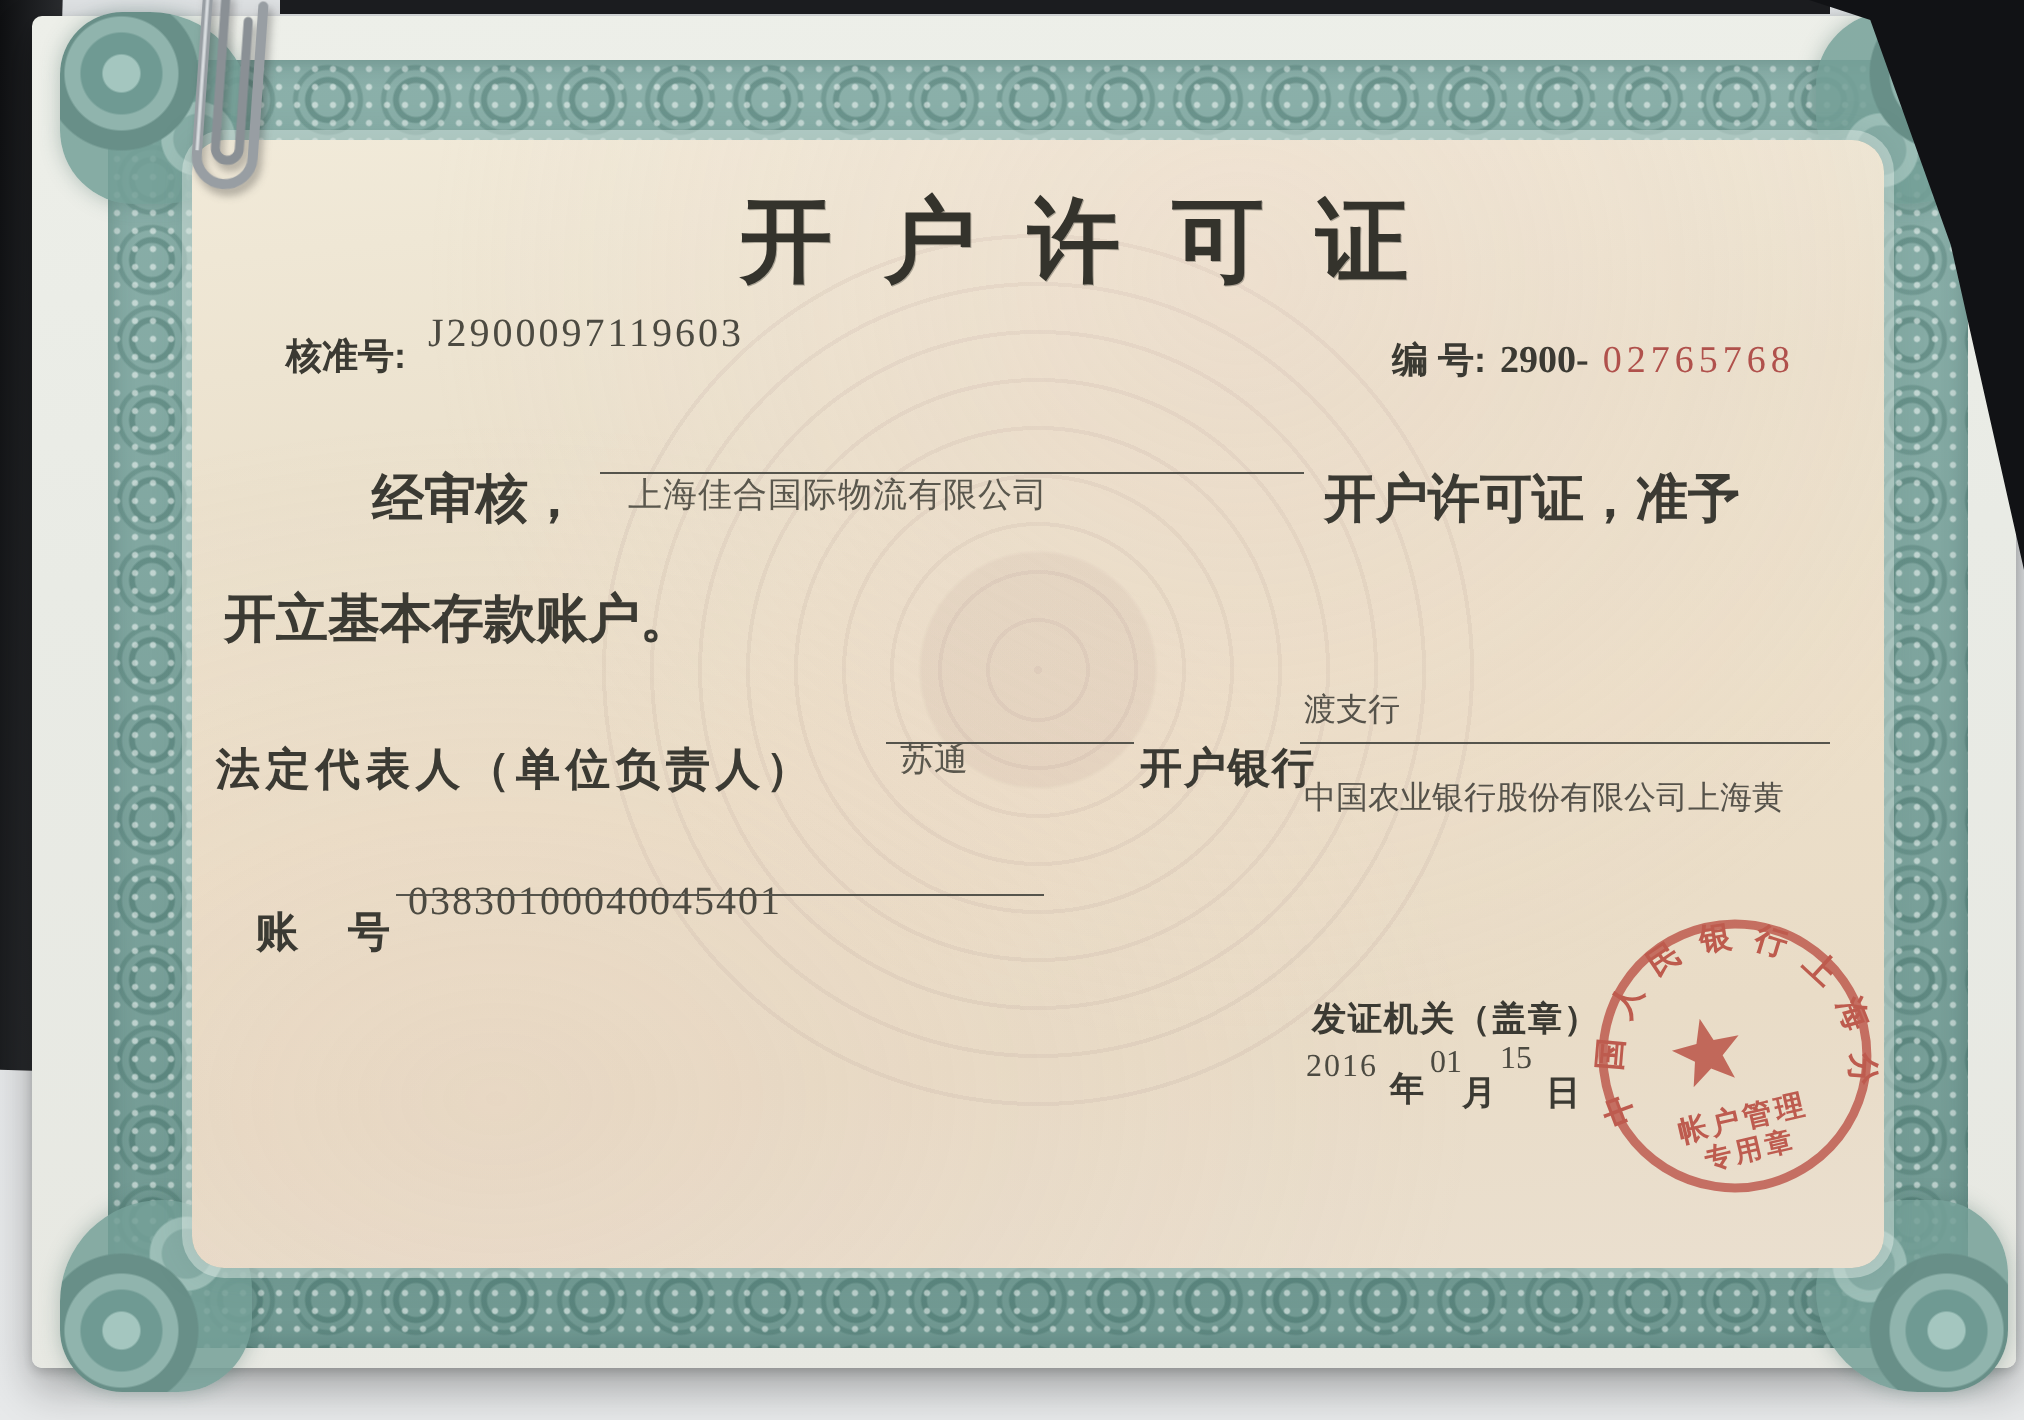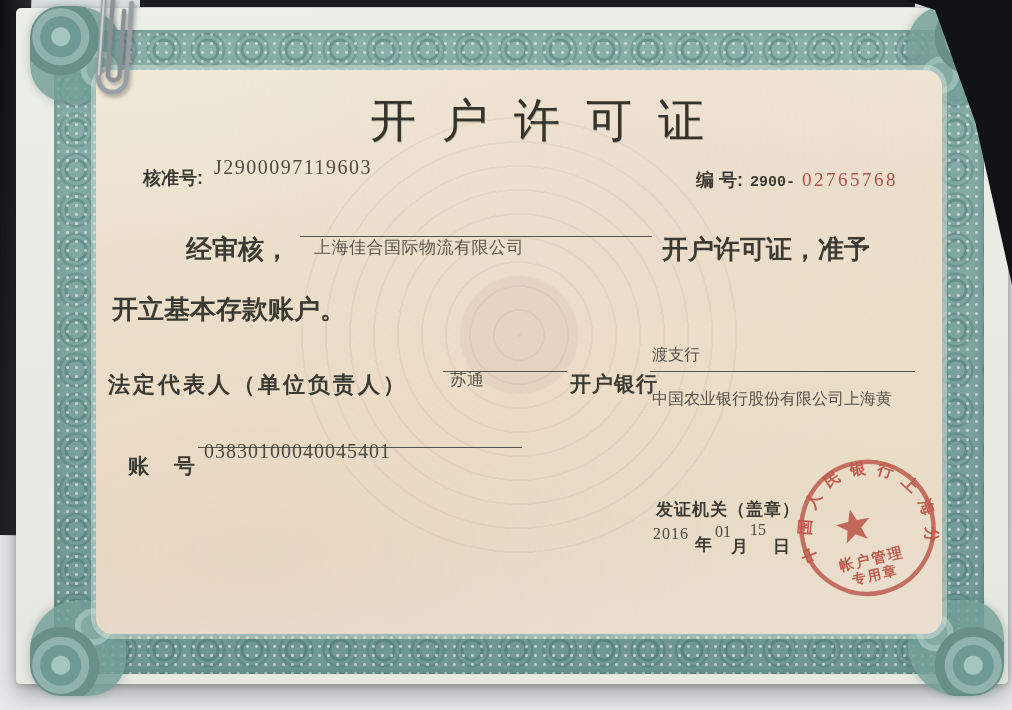--- a/index.html
+++ b/index.html
@@ -85,28 +85,28 @@
 
   
   .content { position:absolute; inset:0; color:#3e3d37; }
   .abs { position:absolute; white-space:nowrap; }
   .hei { font-family:"Liberation Sans","DejaVu Sans",sans-serif; font-weight:700; color:#3b3a33; }
   .song { font-family:"Liberation Serif","DejaVu Serif",serif; color:#4c4a41; }
   .uline { position:absolute; border-bottom:1.6px solid #55544c; }
 
   .title {
     left:60px; right:10px; top:82px; text-align:center;
-    font-size:46px; font-weight:400; letter-spacing:26px; padding-left:26px;
+    font-size:46px; font-weight:700; letter-spacing:26px; padding-left:26px;
     color:#34332c; text-shadow:0.5px 0.5px 0 rgba(52,51,44,.35);
   }
   .approval-label { left:127px; top:158px; font-size:18px; }
   .approval-value { left:198px; top:148px; font-size:20px; letter-spacing:1.5px; }
 
   .serial-row { left:680px; top:160px; font-size:18px; }
-  .serial-prefix { font-family:Liberation Mono, monospace; font-weight:700; font-size:15px; margin-left:7px; color:#3b3a33; }
+  .serial-prefix { font-family:Liberation Serif, serif; font-weight:700; font-size:19px; margin-left:7px; color:#3b3a33; }
   .serial-number { font-size:19px; letter-spacing:2.5px; margin-left:7px; color:#b0514c; }
 
   .body-prefix { left:170px; top:224px; font-size:26px; }
   .company     { left:298px; top:228px; font-size:17px; letter-spacing:.5px; color:#5a574d; }
   .body-suffix { left:646px; top:224px; font-size:26px; }
   .body-line2  { left:96px;  top:284px; font-size:26px; }
 
   .rep-label { left:92px; top:362px; font-size:22px; letter-spacing:3px; }
   .rep-value { left:434px; top:360px; font-size:17px; color:#5a574d; }
   .bank-label { left:554px; top:362px; font-size:21px; letter-spacing:1px; }

